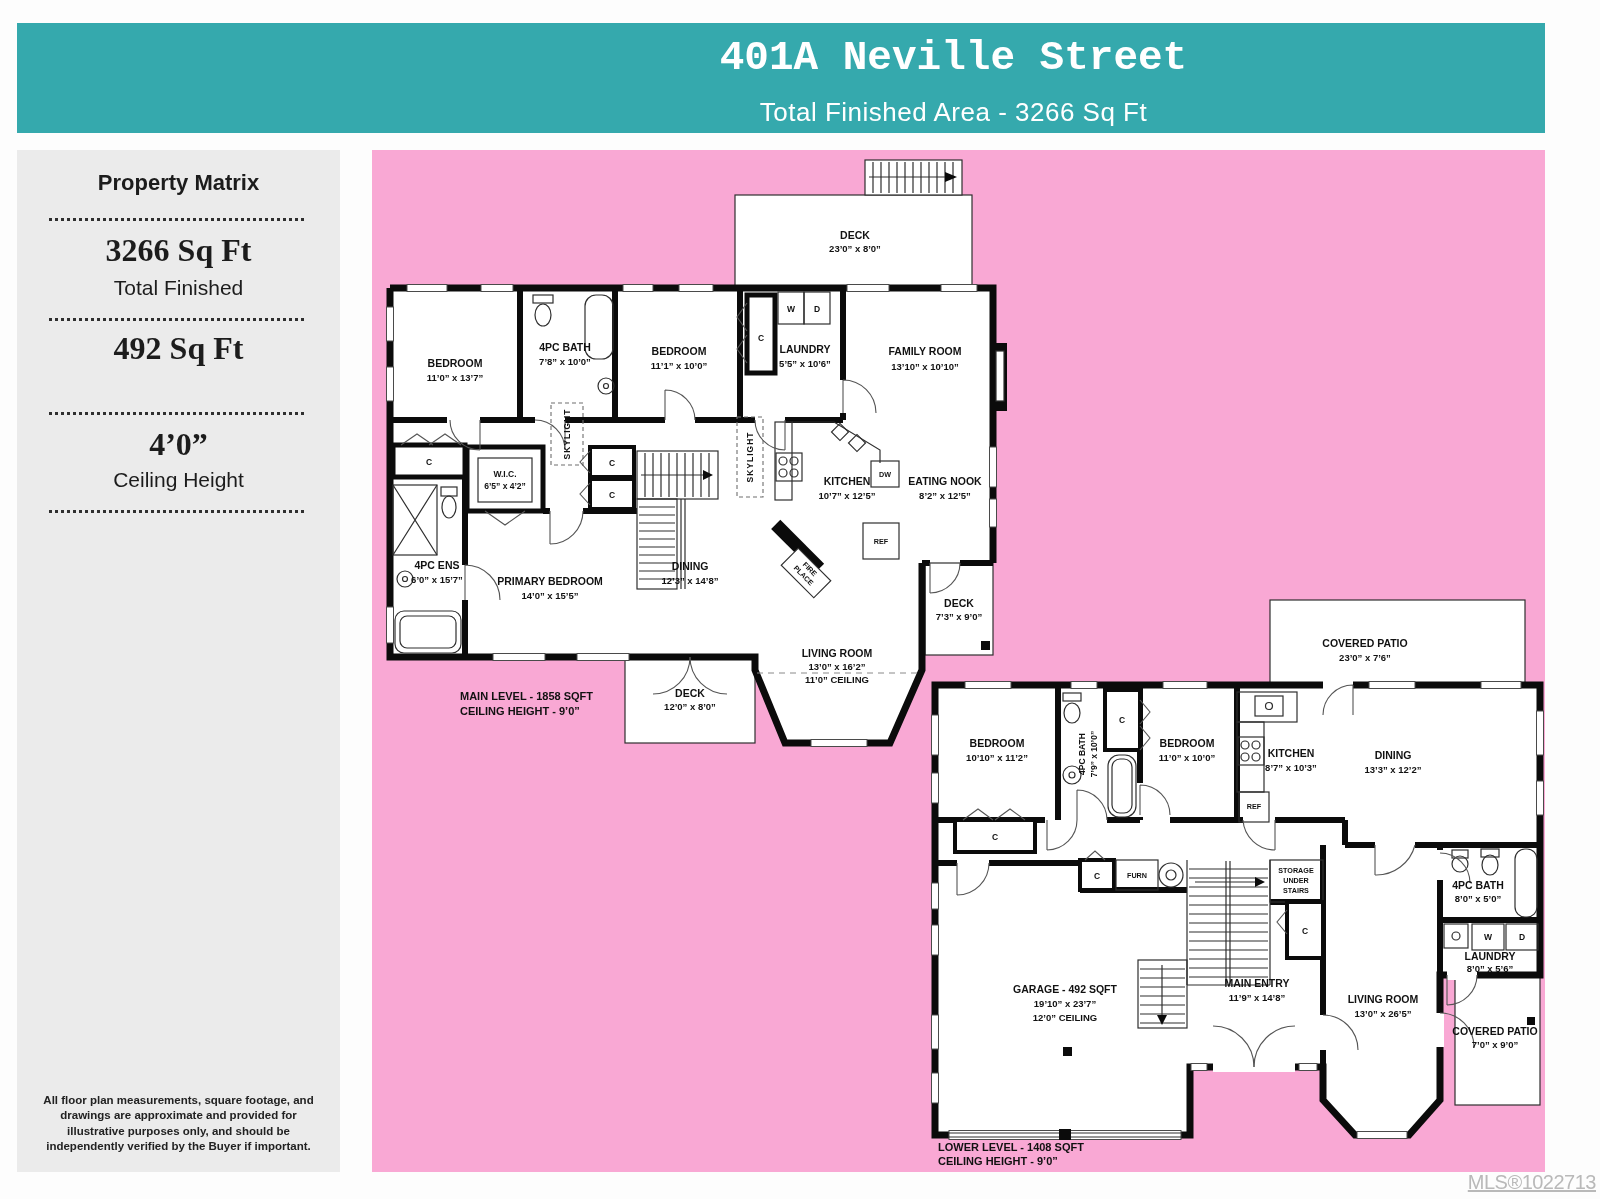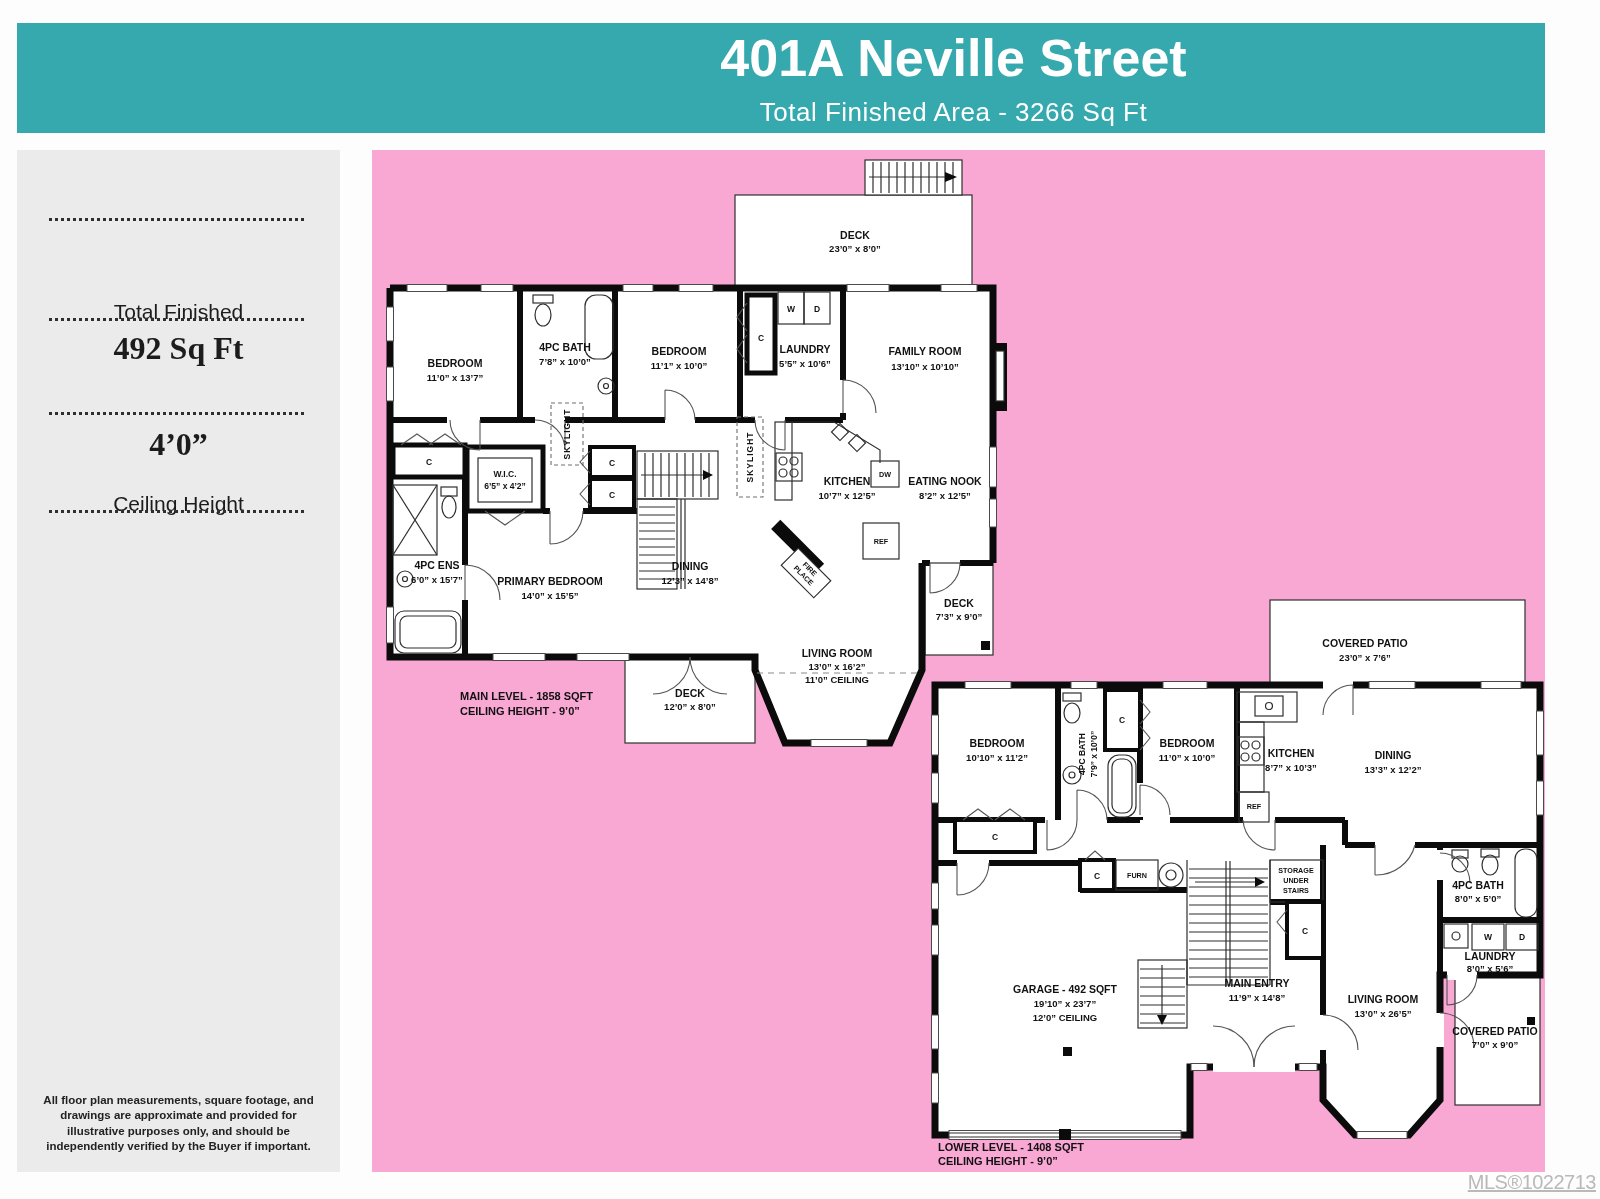--- a/index.html
+++ b/index.html
@@ -1,30 +1,30 @@
 <!DOCTYPE html>
 <html><head>
 <meta charset="utf-8">
 <style>
   html,body{margin:0;padding:0;background:#fff;}
   .page{position:relative;width:1600px;height:1199px;background:#fdfdfd;overflow:hidden;
         font-family:"Liberation Sans",sans-serif;}
   
   .header{position:absolute;left:17px;top:23px;width:1528px;height:110px;background:#35a9ad;color:#fff;}
   .header-inner{margin-left:345px;text-align:center;padding-top:13px;}
-  .header-title{font-family:Liberation Sans, sans-serif;font-weight:700;font-size:52px;line-height:44px;}
+  .header-title{font-family:Liberation Mono, monospace;font-weight:700;font-size:41px;line-height:44px;}
   .header-sub{font-size:26px;font-weight:400;line-height:34px;letter-spacing:.5px;margin-top:15px;}
   
   .sidebar{position:absolute;left:17px;top:150px;width:323px;height:1022px;background:#ebebeb;color:#1c1c1c;}
   .pm-title{position:absolute;top:20px;left:0;right:0;text-align:center;font-size:22px;font-weight:700;}
   .dots{position:absolute;left:32px;right:36px;height:0;border-top:3px dotted #2f2f2f;}
   .d1{top:68px}.d2{top:168px}.d3{top:262px}.d4{top:360px}
   .stat-val{position:absolute;left:0;right:0;text-align:center;font-family:"Liberation Serif",serif;
             font-weight:700;font-size:32px;}
-  .stat-lab{position:absolute;left:0;right:0;text-align:center;font-size:21px;font-weight:400;margin-top:24px;}
+  .stat-lab{position:absolute;left:0;right:0;text-align:center;font-size:21px;font-weight:400;}
   .v1{top:82px}.l1{top:126px}.v2{top:180px}.l2{top:224px}.v3{top:276px}.l3{top:318px}
   .disclaimer{position:absolute;bottom:18px;left:20px;right:20px;text-align:center;
               font-size:11.5px;font-weight:700;line-height:1.32;color:#222;}
   
   .plan-panel{position:absolute;left:372px;top:150px;width:1173px;height:1022px;background:#f9a8d4;overflow:hidden;}
   .svg-main{position:absolute;left:13px;top:5px;}
   .svg-lower{position:absolute;left:553px;top:445px;}
   .mls{position:absolute;top:1171px;right:4px;color:#b9b9b9;font-size:20px;letter-spacing:-.5px;text-decoration:underline;}
   
   svg{overflow:visible;}
@@ -55,21 +55,23 @@
 <div class="page">
 
   <div class="header">
     <div class="header-inner">
       <div class="header-title">401A Neville Street</div>
       <div class="header-sub">Total Finished Area - 3266 Sq Ft</div>
     </div>
   </div>
 
   <div class="sidebar">
+    <div class="pm-title">Property Matrix</div>
     <div class="dots d1"></div>
+    <div class="stat-val v1">3266 Sq Ft</div>
     <div class="stat-lab l1">Total Finished</div>
     <div class="dots d2"></div>
     <div class="stat-val v2">492 Sq Ft</div>
     <div class="dots d3"></div>
     <div class="stat-val v3">4’0”</div>
     <div class="stat-lab l3">Ceiling Height</div>
     <div class="dots d4"></div>
     <div class="disclaimer">All floor plan measurements, square footage, and drawings are approximate and provided for illustrative purposes only, and should be independently verified by the Buyer if important.</div>
   </div>
 

